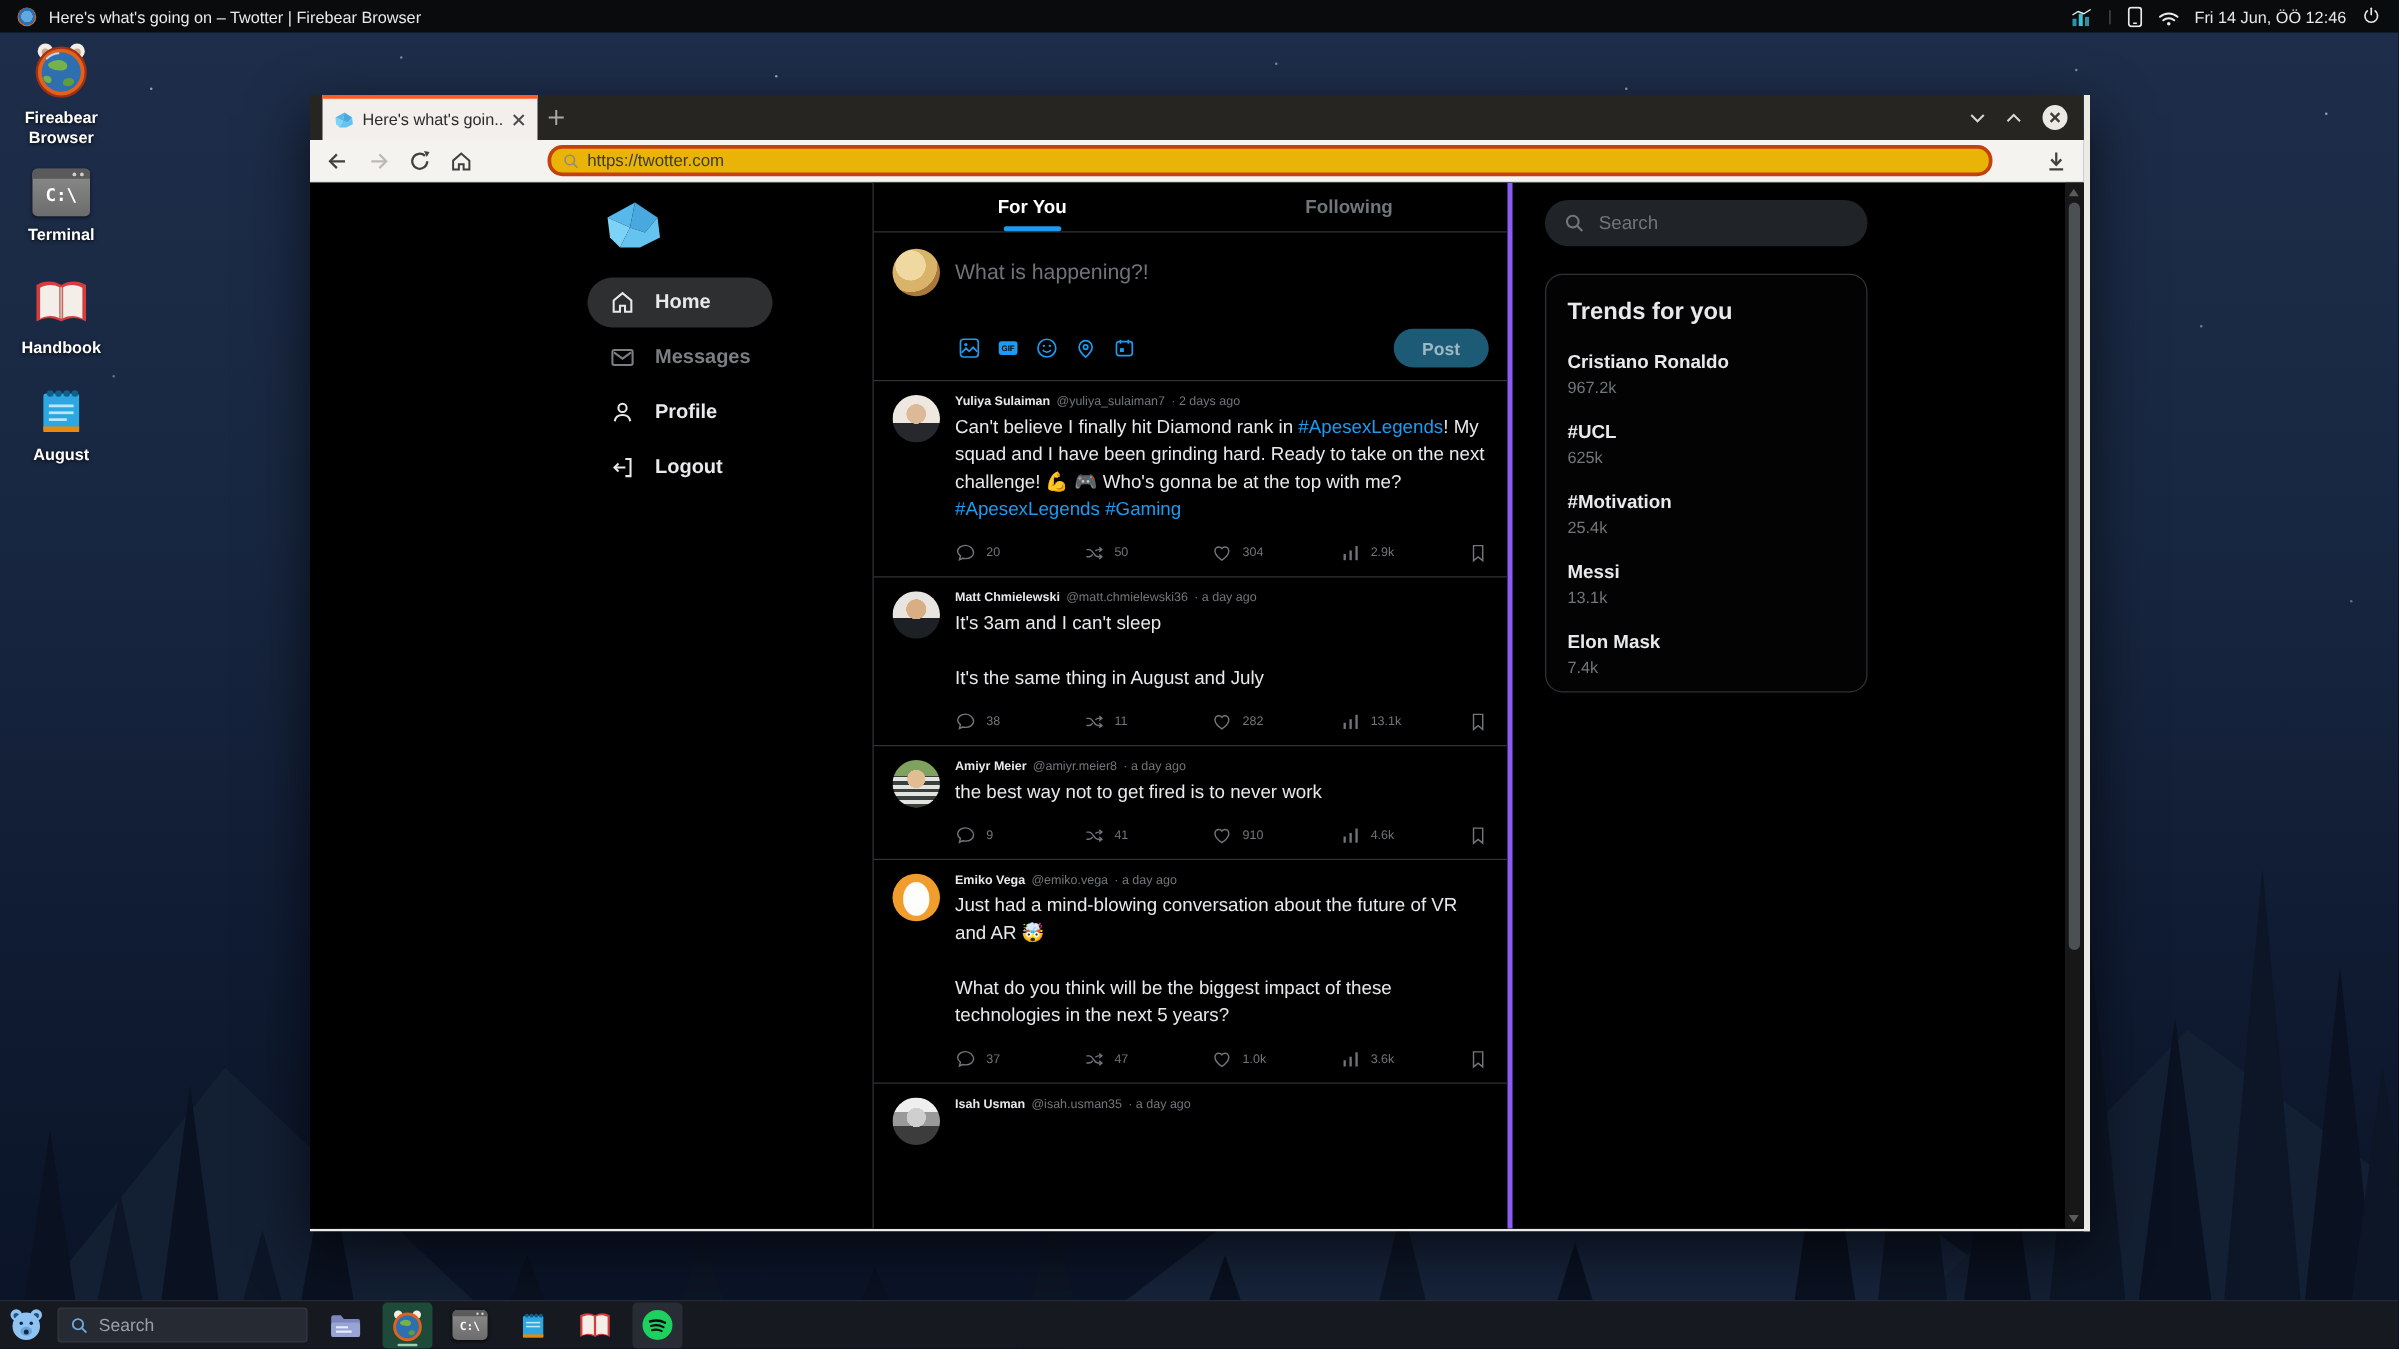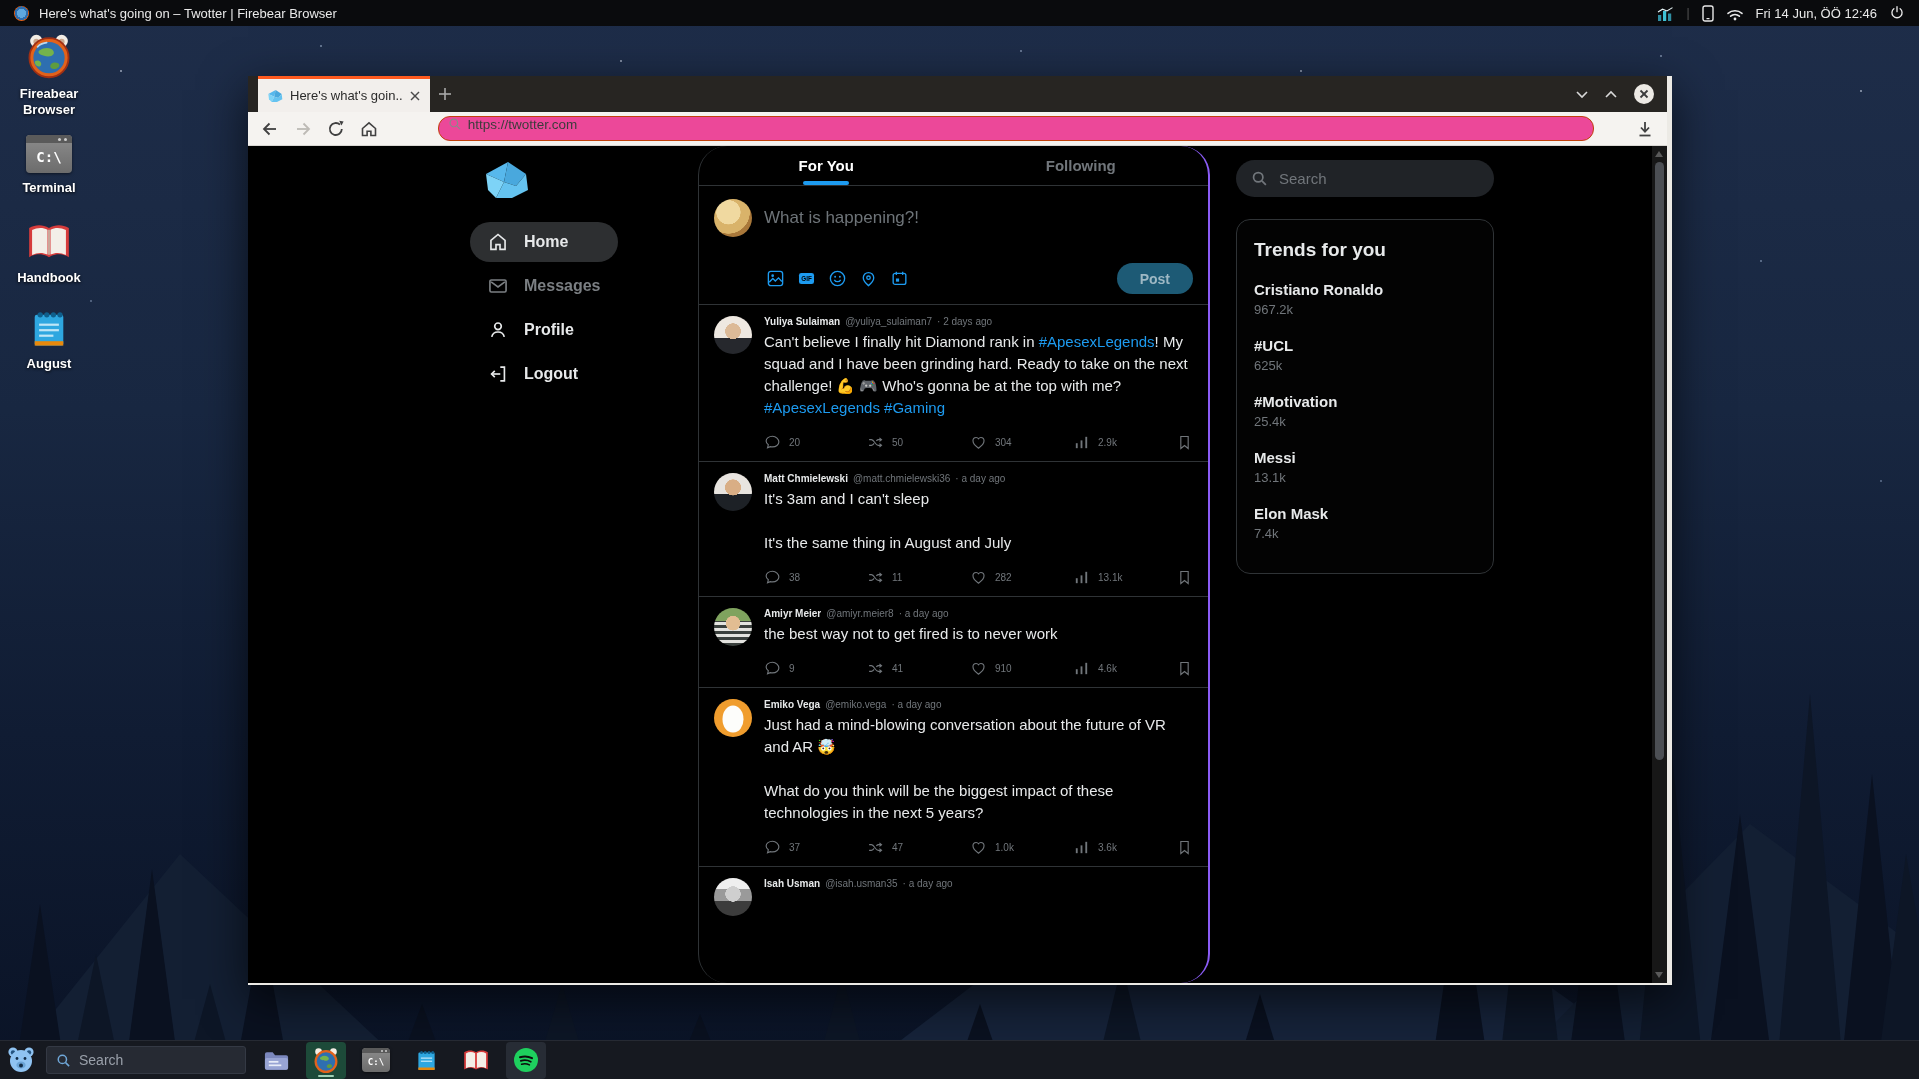--- a/index.html
+++ b/index.html
@@ -56,35 +56,35 @@
              border-right:5px solid #eceae5; border-bottom:2px solid #eceae5;
              box-shadow:0 14px 44px rgba(0,0,0,.65); z-index:40; display:flex; flex-direction:column; }
   .tabstrip { height:36px; background:#272522; display:flex; align-items:stretch; }
   .btab { margin-left:10px; width:172px; background:#f2efec; border-top:3px solid #ff5a1f;
           display:flex; align-items:center; gap:7px; padding:0 9px; }
   .btab-title { flex:1; font-size:13px; color:#2b2b2b; white-space:nowrap; overflow:hidden; }
   .newtab { width:30px; display:flex; align-items:center; justify-content:center; }
   .winctrls { margin-left:auto; display:flex; align-items:center; gap:17px; padding-right:13px; }
   .close-circle { width:20px; height:20px; border-radius:50%; background:#ece9e4; display:flex; align-items:center; justify-content:center; }
   .toolbar { height:34px; background:#f5f3f0; border-bottom:1px solid #d9d7d3; display:flex; align-items:center; padding:0 12px; gap:13px; }
-  .urlbar { flex:1; margin-left:46px; margin-right:28px; height:25px; background:#ec4899; border:1px solid #c2410c;
-            border-radius:12px; display:flex; align-items:flex-start; gap:6px; padding:0 9px; }
+  .urlbar { flex:1; margin-left:46px; margin-right:28px; height:25px; background:#eab308; border:3px solid #c2410c;
+            border-radius:12px; display:flex; align-items:center; gap:6px; padding:0 9px; }
   .urlbar input { border:none; outline:none; background:transparent; color:#3c3c3c; font-size:13.5px; width:100%;
                   font-family:"Liberation Sans",sans-serif; }
   .content { flex:1; position:relative; background:#000; overflow:hidden; }
   
   .navcol { position:absolute; left:0; top:0; bottom:0; width:450px; }
   .tw-logo { position:absolute; left:234px; top:13px; }
   .navlist { position:absolute; left:222px; top:76px; display:flex; flex-direction:column; gap:4px; }
   .navitem { height:40px; display:flex; align-items:center; gap:15px; padding:0 17px; border-radius:21px;
              color:#e7e9ea; font-size:16px;font-weight:bold; }
   .navitem.active { background:#2d2f31; font-weight:700; }
   .navitem.dim { color:#7b7f83; }
   .feedcol { position:absolute; left:450px; top:0; width:512px; min-height:100%;
-             border-left:1px solid #2f3336; border-right:2px solid #8b5cf6; background:#000;border-radius:29px; }
+             border-left:1px solid #2f3336; border-right:4px solid #8b5cf6; background:#000; }
   .feedtabs { height:40px; border-bottom:1px solid #2f3336; display:flex; }
   .feedtab { flex:1; display:flex; align-items:center; justify-content:center; position:relative;
              color:#71767b; font-size:15px; font-weight:700; }
   .feedtab.active { color:#fff; }
   .feedtab.active .tabline { position:absolute; bottom:0; left:50%; transform:translateX(-50%);
                              width:46px; height:4px; border-radius:2px; background:#1d9bf0; }
   .composer { padding:13px 15px 10px; border-bottom:1px solid #2f3336; }
   .composer-row { display:flex; gap:12px; align-items:flex-start; }
   .composer input.what { flex:1; background:transparent; border:none; outline:none; font-size:17px; color:#e7e9ea;
                          padding-top:9px; font-family:"Liberation Sans",sans-serif; }
@@ -115,21 +115,21 @@
   .tweet a.taglink { color:#1d9bf0; text-decoration:none; }
   .tweet-stats { margin-top:15px; display:flex; align-items:center; justify-content:space-between; color:#71767b; font-size:10px; }
   .stat { display:flex; align-items:center; gap:8px; min-width:58px; }
   .stat.last { min-width:0; }
   .rightcol { position:absolute; left:988px; top:0; width:258px; }
   .pg-search { margin-top:14px; height:37px; background:#202327; border-radius:19px; display:flex; align-items:center;
                gap:11px; padding:0 15px; }
   .pg-search input { background:transparent; border:none; outline:none; color:#e7e9ea; font-size:15px; width:170px;
                      font-family:"Liberation Sans",sans-serif; }
   .pg-search input::placeholder { color:#71767b; }
-  .trends { margin-top:22px; border:1px solid #2f3336; border-radius:14px; padding:19px 17px 32px; background:#030303; }
+  .trends { margin-top:22px; border:1px solid #2f3336; border-radius:14px; padding:19px 17px 12px; background:#030303; }
   .trends-title { color:#e7e9ea; font-size:19px; font-weight:700; }
   .trend { margin-top:20px; }
   .trend-name { color:#e7e9ea; font-size:15px; font-weight:700; }
   .trend-count { color:#71767b; font-size:13px; margin-top:4px; }
   .pg-scrollbar { position:absolute; right:0; top:0; width:15px; height:100%; background:#171717; }
   .sb-thumb { position:absolute; left:3px; top:16px; width:9px; height:598px; background:#4c4f54; border-radius:5px; }
   .sb-arrow { position:absolute; left:3px; width:0; height:0; border-left:4.5px solid transparent; border-right:4.5px solid transparent; }
   .sb-up { top:5px; border-bottom:6px solid #5a5a5a; }
   .sb-down { bottom:5px; border-top:6px solid #5a5a5a; }
   svg { display:block; }

